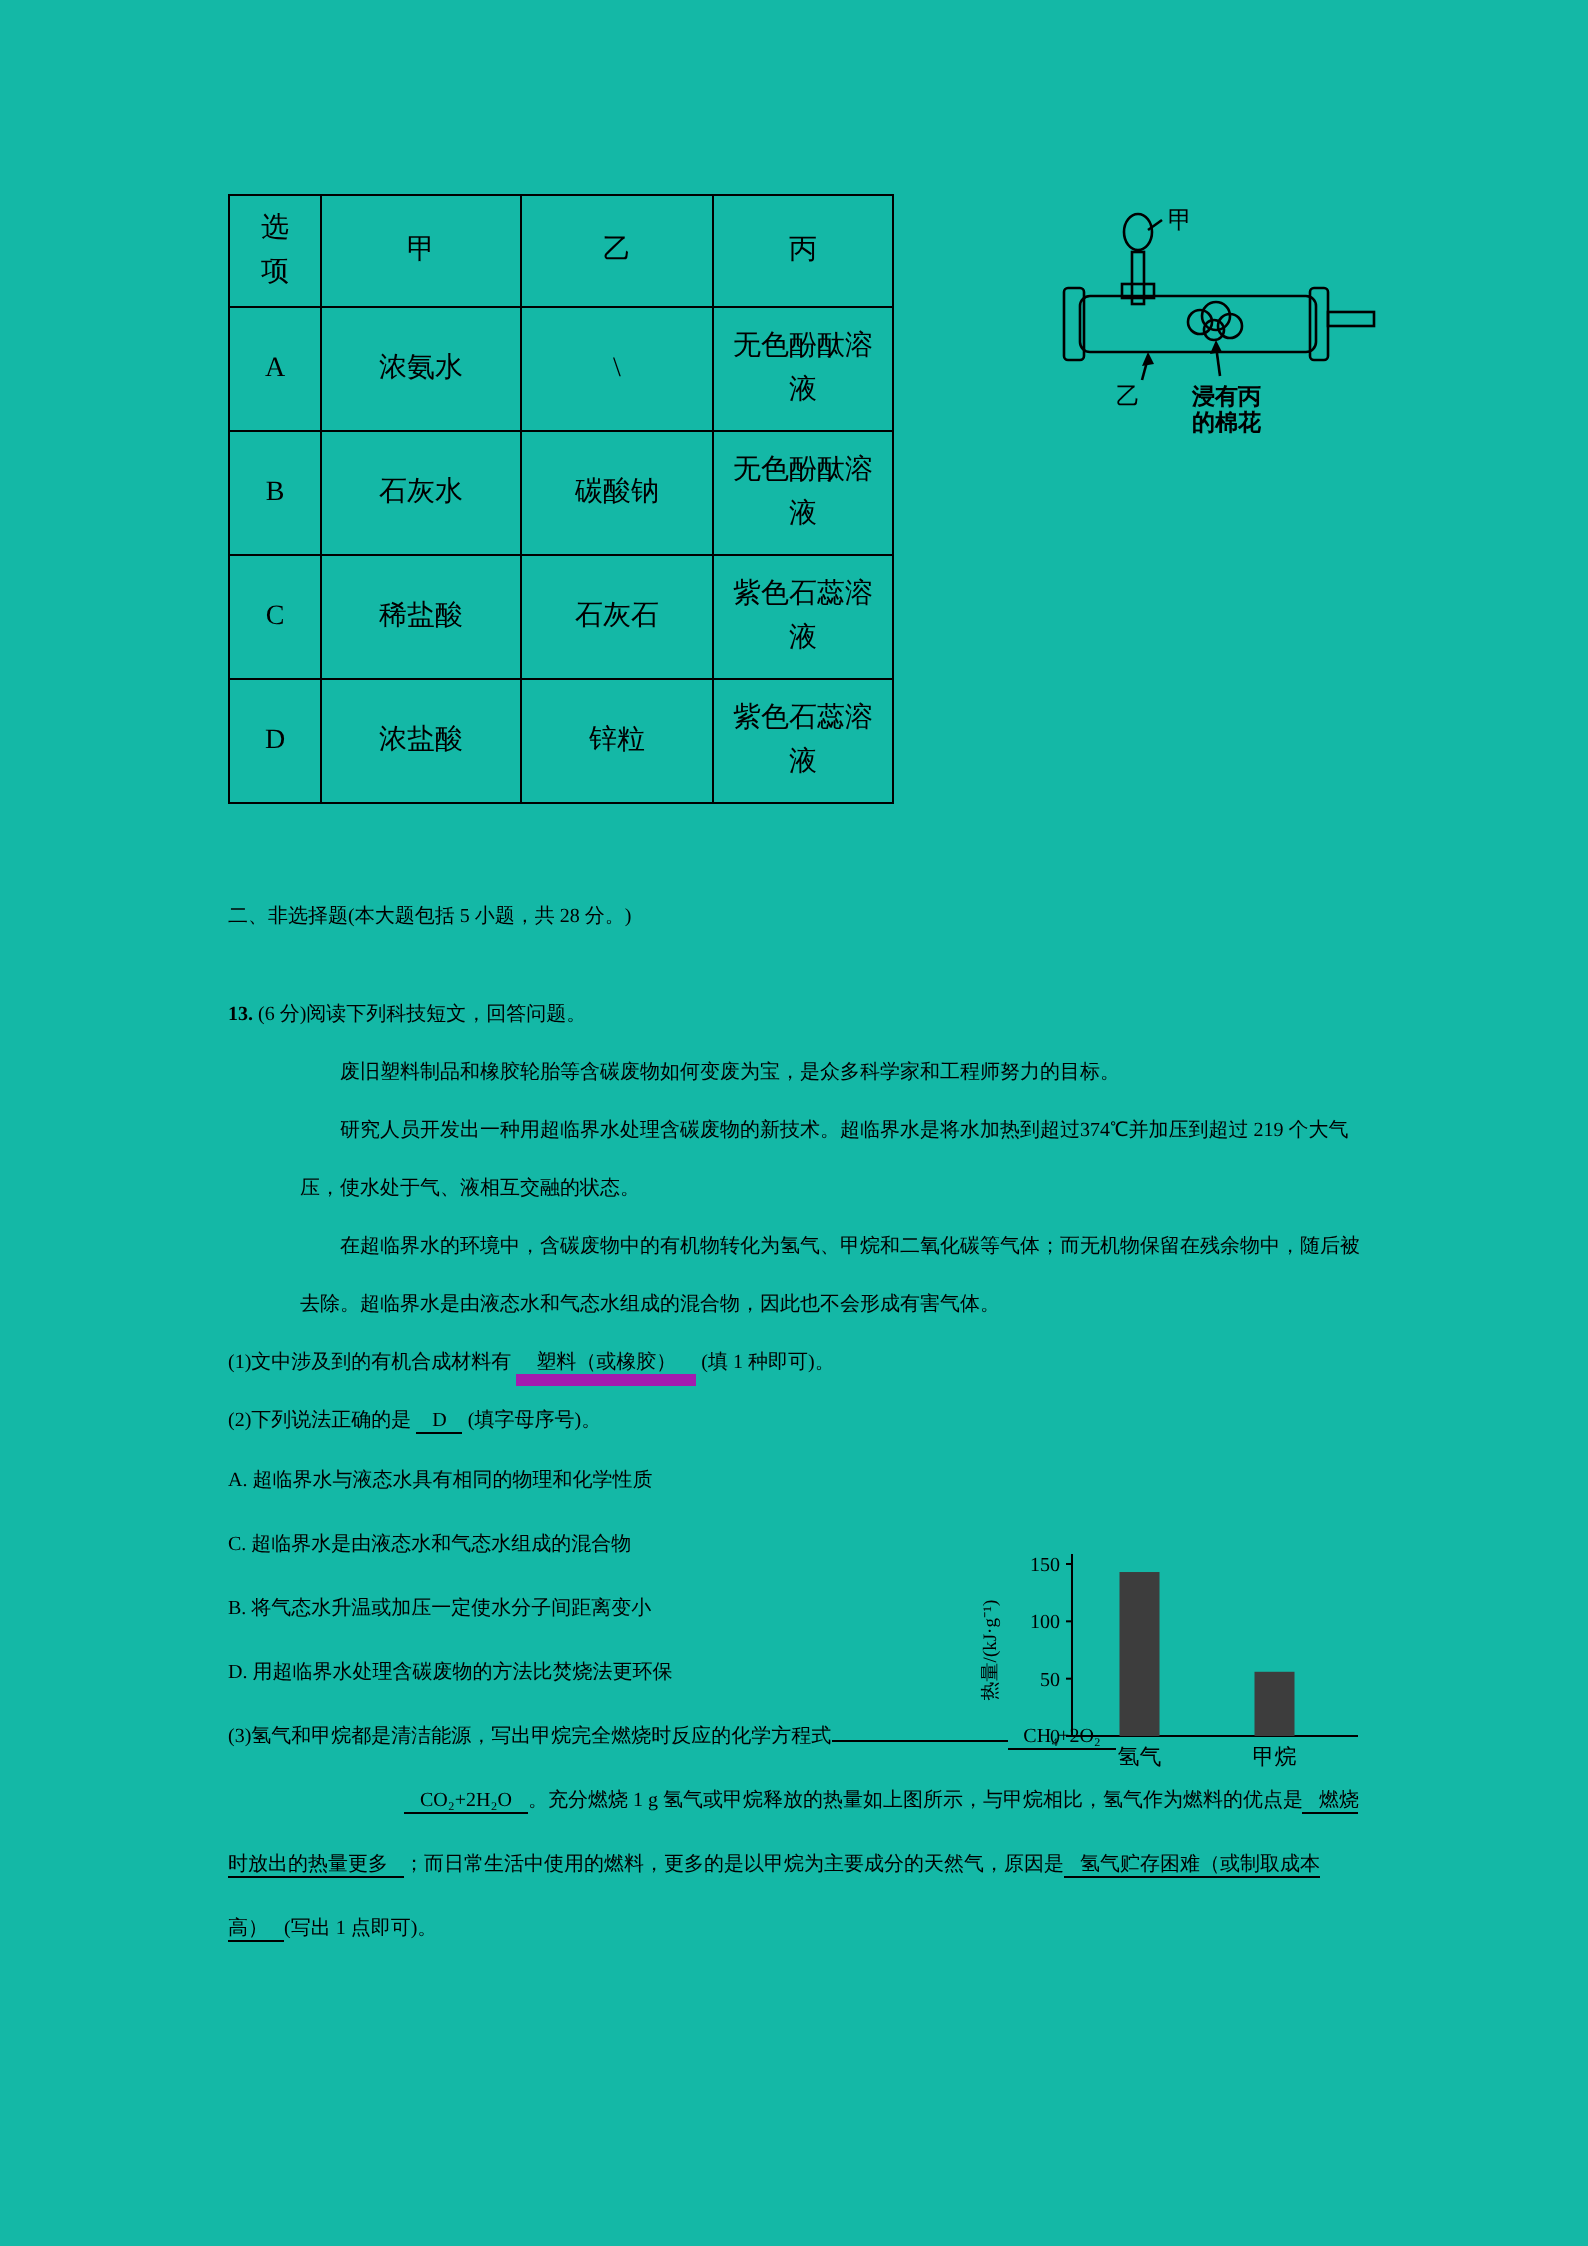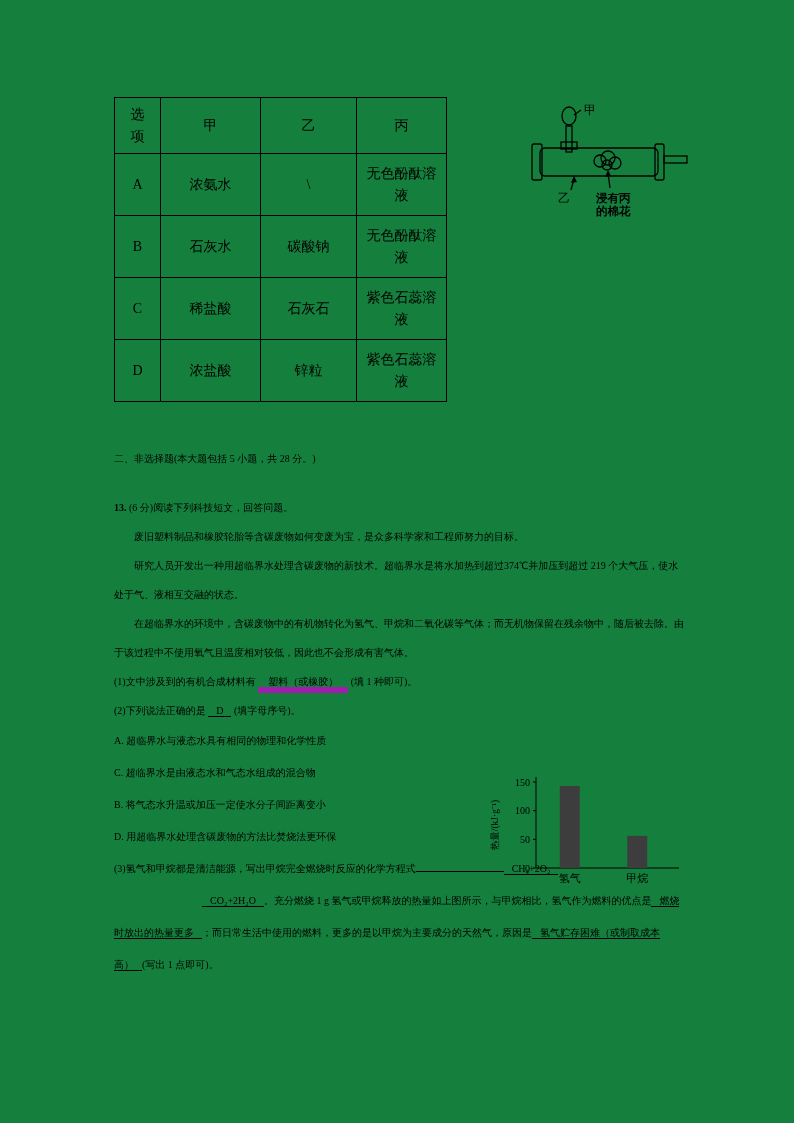--- a/index.html
+++ b/index.html
@@ -1,18 +1,18 @@
 <!DOCTYPE html>
 <html><head>
 <meta charset="utf-8">
 <style>
   * { margin:0; padding:0; box-sizing:border-box; }
   html,body { background:#ffffff; }
   .page {
-    position:relative; width:794px; height:1123px; background:#15803d;
+    position:relative; width:794px; height:1123px; background:#14b8a6;
     font-family:"Liberation Serif", serif; color:#000; overflow:hidden;padding-left:27px;
   }
 
   
   .options-table {
     position:absolute; left:114px; top:97px;
     border-collapse:collapse; text-align:center; font-size:14px;
     table-layout:fixed;
   }
   .options-table th, .options-table td {
@@ -31,21 +31,21 @@
   .apparatus { position:absolute; left:524px; top:98px; width:170px; height:132px; }
   .stroke { fill:none; stroke:#000; stroke-width:1.3; }
   .svg-label { font-size:12px; font-family:"Liberation Serif", serif; }
   .svg-label.bold { font-weight:bold; font-size:11.5px; }
 
   
   .content {
     position:absolute; left:114px; top:444px; width:570px;
     font-size:10px; line-height:29px;
   }
-  .para { text-indent:2em; }
+  .para { text-indent:2em;margin-left:36px; }
   .mt8  { margin-top:20px; }
   .bold { font-weight:bold; }
   .options-list div { line-height:32px; }
   .q3-block { line-height:32px; }
   .eq-cont { text-indent:88px; }
 
   .blank { border-bottom:6px solid #a21caf; padding:0 10px; }
   .blank-s { border-bottom:1px solid #000; padding:0 8px; }
   .blank-fill { display:inline-block; width:88px; height:0.95em; border-bottom:1px solid #000; }
 
@@ -127,21 +127,21 @@
   <div class="content">
     <div>二、非选择题(本大题包括 5 小题，共 28 分。)</div>
 
     <div class="mt8">
       <span class="bold">13.</span>
       <span>(6 分)阅读下列科技短文，回答问题。</span>
     </div>
 
     <div class="para">废旧塑料制品和橡胶轮胎等含碳废物如何变废为宝，是众多科学家和工程师努力的目标。</div>
     <div class="para">研究人员开发出一种用超临界水处理含碳废物的新技术。超临界水是将水加热到超过374℃并加压到超过 219 个大气压，使水处于气、液相互交融的状态。</div>
-    <div class="para">在超临界水的环境中，含碳废物中的有机物转化为氢气、甲烷和二氧化碳等气体；而无机物保留在残余物中，随后被去除。由于该过程中不使用氧气且温度相对较低，因此也不会形成有害气体。</div>
+    <div class="para">在超临界水的环境中，含碳废物中的有机物转化为氢气、甲烷和二氧化碳等气体；而无机物保留在残余物中，随后被去除。超临界水是由液态水和气态水组成的混合物，因此也不会形成有害气体。</div>
 
     <div>
       <span>(1)文中涉及到的有机合成材料有</span>
       <span class="blank">塑料（或橡胶）</span>
       <span>(填 1 种即可)。</span>
     </div>
 
     <div>
       <span>(2)下列说法正确的是</span>
       <span class="blank-s">D</span>

